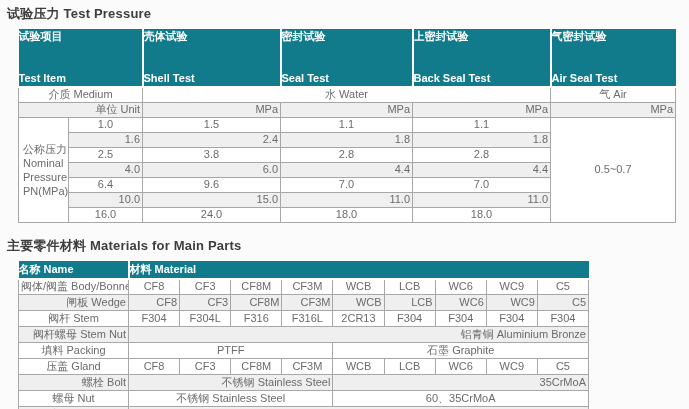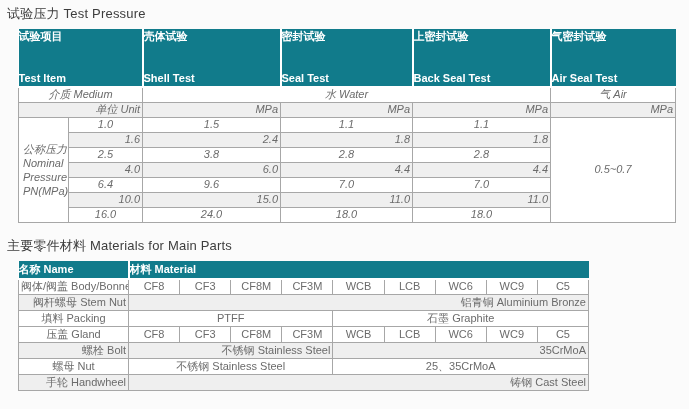--- a/index.html
+++ b/index.html
@@ -13,21 +13,21 @@
   html,body{margin:0;padding:0;}
   body{
     width:689px;height:409px;
     background:#fbfbfb;
     font-family:"Liberation Sans","DejaVu Sans",sans-serif;
     color:var(--text);
     padding:5px 7px 0 7px;
     overflow:hidden;
   }
   .section-title{
-    font-size:13px;font-weight:normal;color:var(--title);
+    font-size:13px;font-weight:bold;color:var(--title);
     margin:0 0 6px 0;letter-spacing:0.2px;
   }
   .section-title.second{margin-top:14px;}
   table{
     border-collapse:collapse;
     table-layout:fixed;
     width:571px;
     margin-left:11px;
     font-size:11px;
     color:var(--text);
@@ -52,21 +52,21 @@
     padding:0 2px;
     line-height:13px;
     height:15px;
     background:#fff;
     white-space:nowrap;
     overflow:hidden;
   }
   tr.alt td{background:var(--stripe);text-align:right;}
   td.no-stripe{background:#fff !important;}
   #pressure-table th{height:28px;}
-  #pressure-table td{height:15px;font-style:italic;}
+  #pressure-table td{height:15px;}
   td.pn-label{
     text-align:left;
     padding-left:4px;
     line-height:14px;
     vertical-align:middle;
   }
   #materials-table th{height:17px;padding:1px 0;}
   #materials-table td{height:16px;}
 </style>
 </head>
@@ -200,20 +200,44 @@
         <td>CF3</td>
         <td>CF8M</td>
         <td>CF3M</td>
         <td>WCB</td>
         <td>LCB</td>
         <td>WC6</td>
         <td>WC9</td>
         <td>C5</td>
       </tr>
       <tr class="alt">
+        <td>闸板 Wedge</td>
+        <td>CF8</td>
+        <td>CF3</td>
+        <td>CF8M</td>
+        <td>CF3M</td>
+        <td>WCB</td>
+        <td>LCB</td>
+        <td>WC6</td>
+        <td>WC9</td>
+        <td>C5</td>
+      </tr>
+      <tr>
+        <td>阀杆 Stem</td>
+        <td>F304</td>
+        <td>F304L</td>
+        <td>F316</td>
+        <td>F316L</td>
+        <td>2CR13</td>
+        <td>F304</td>
+        <td>F304</td>
+        <td>F304</td>
+        <td>F304</td>
+      </tr>
+      <tr class="alt">
         <td>阀杆螺母 Stem Nut</td>
         <td colspan="9">铝青铜 Aluminium Bronze</td>
       </tr>
       <tr>
         <td>填料 Packing</td>
         <td colspan="4">PTFF</td>
         <td colspan="5">石墨 Graphite</td>
       </tr>
       <tr>
         <td>压盖 Gland</td>
@@ -228,20 +252,20 @@
         <td>C5</td>
       </tr>
       <tr class="alt">
         <td>螺栓 Bolt</td>
         <td colspan="4">不锈钢 Stainless Steel</td>
         <td colspan="5">35CrMoA</td>
       </tr>
       <tr>
         <td>螺母 Nut</td>
         <td colspan="4">不锈钢 Stainless Steel</td>
-        <td colspan="5">25、35CrMoA</td>
+        <td colspan="5">60、35CrMoA</td>
       </tr>
       <tr class="alt">
         <td>手轮 Handwheel</td>
         <td colspan="9">铸钢 Cast Steel</td>
       </tr>
     </tbody>
 </table>
 
 </body></html>

